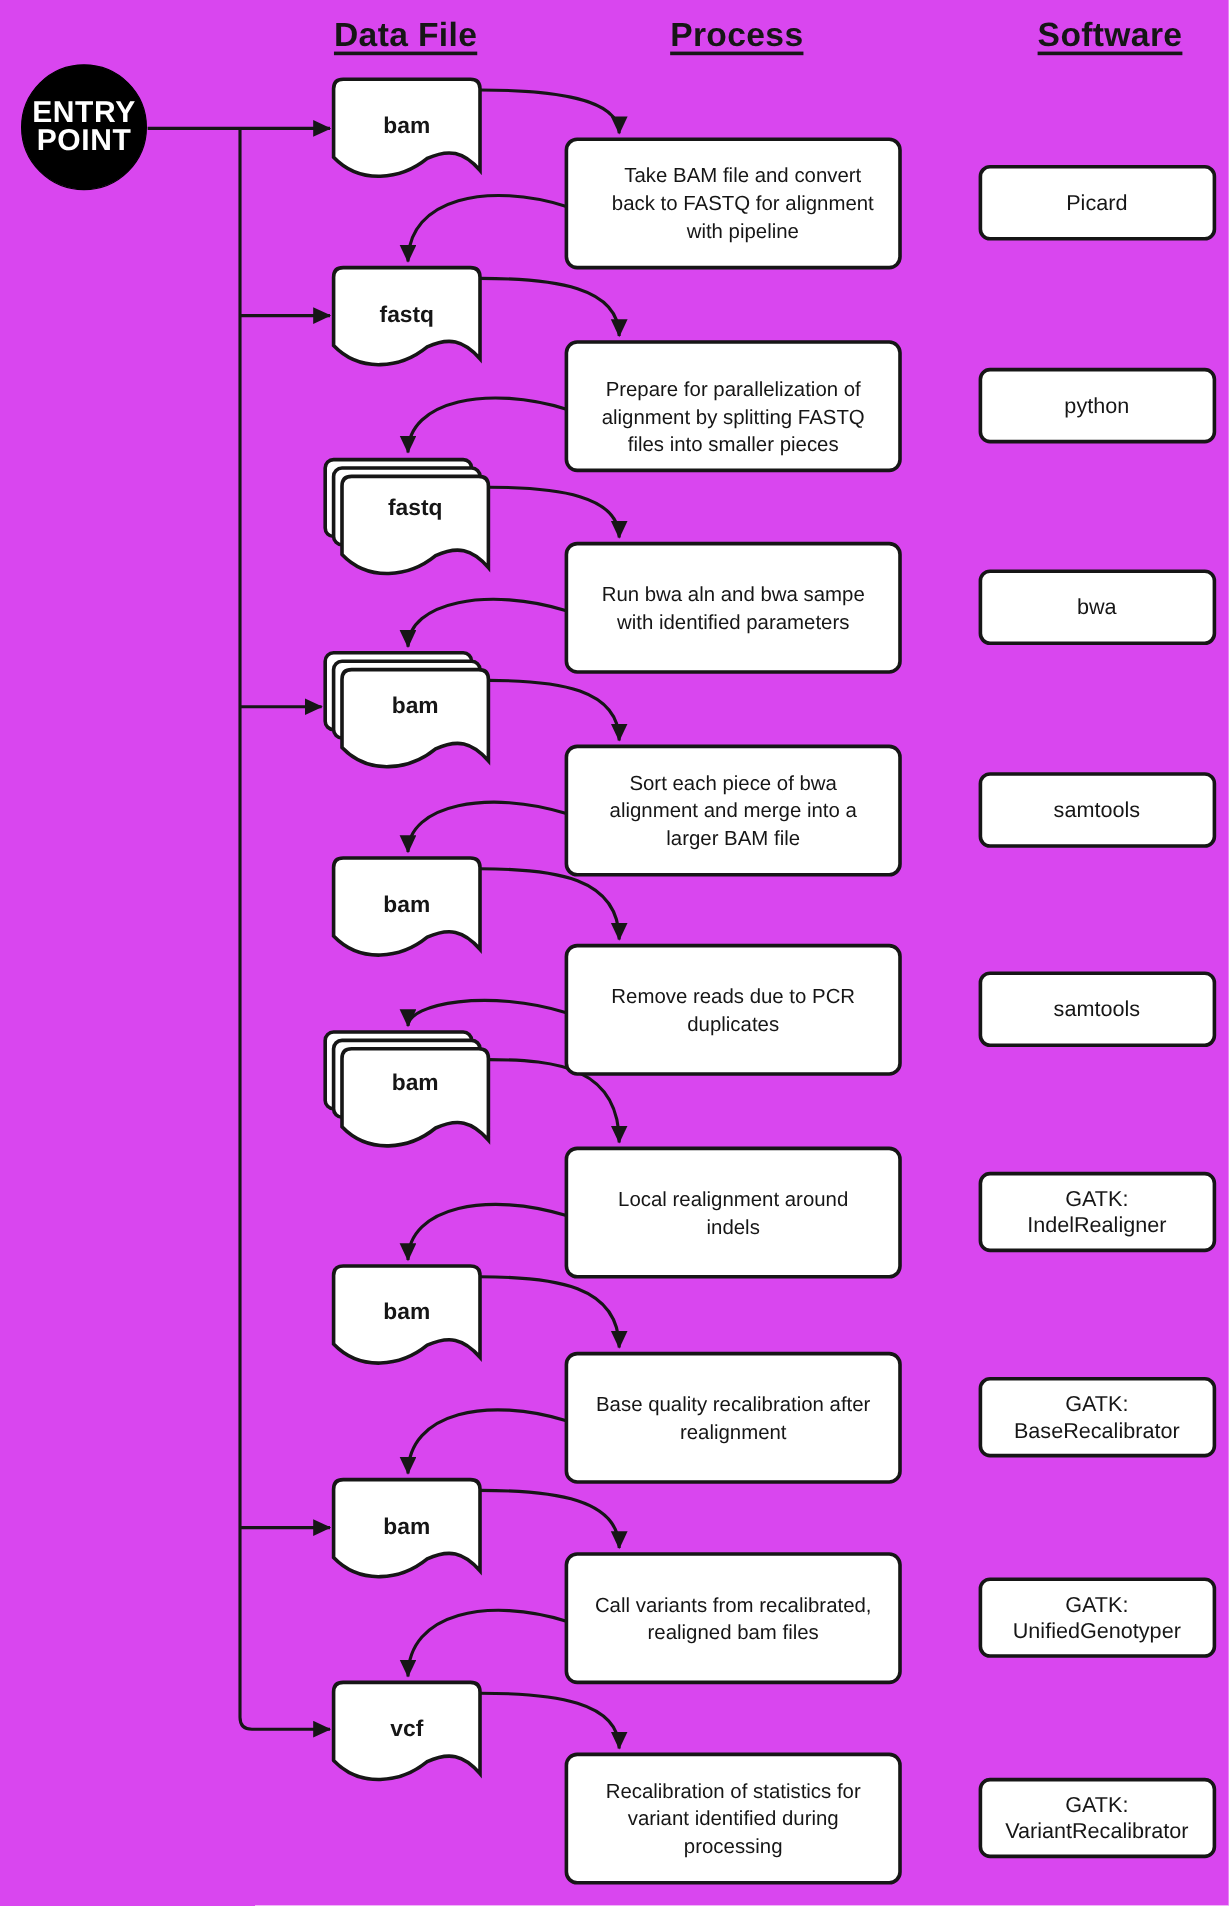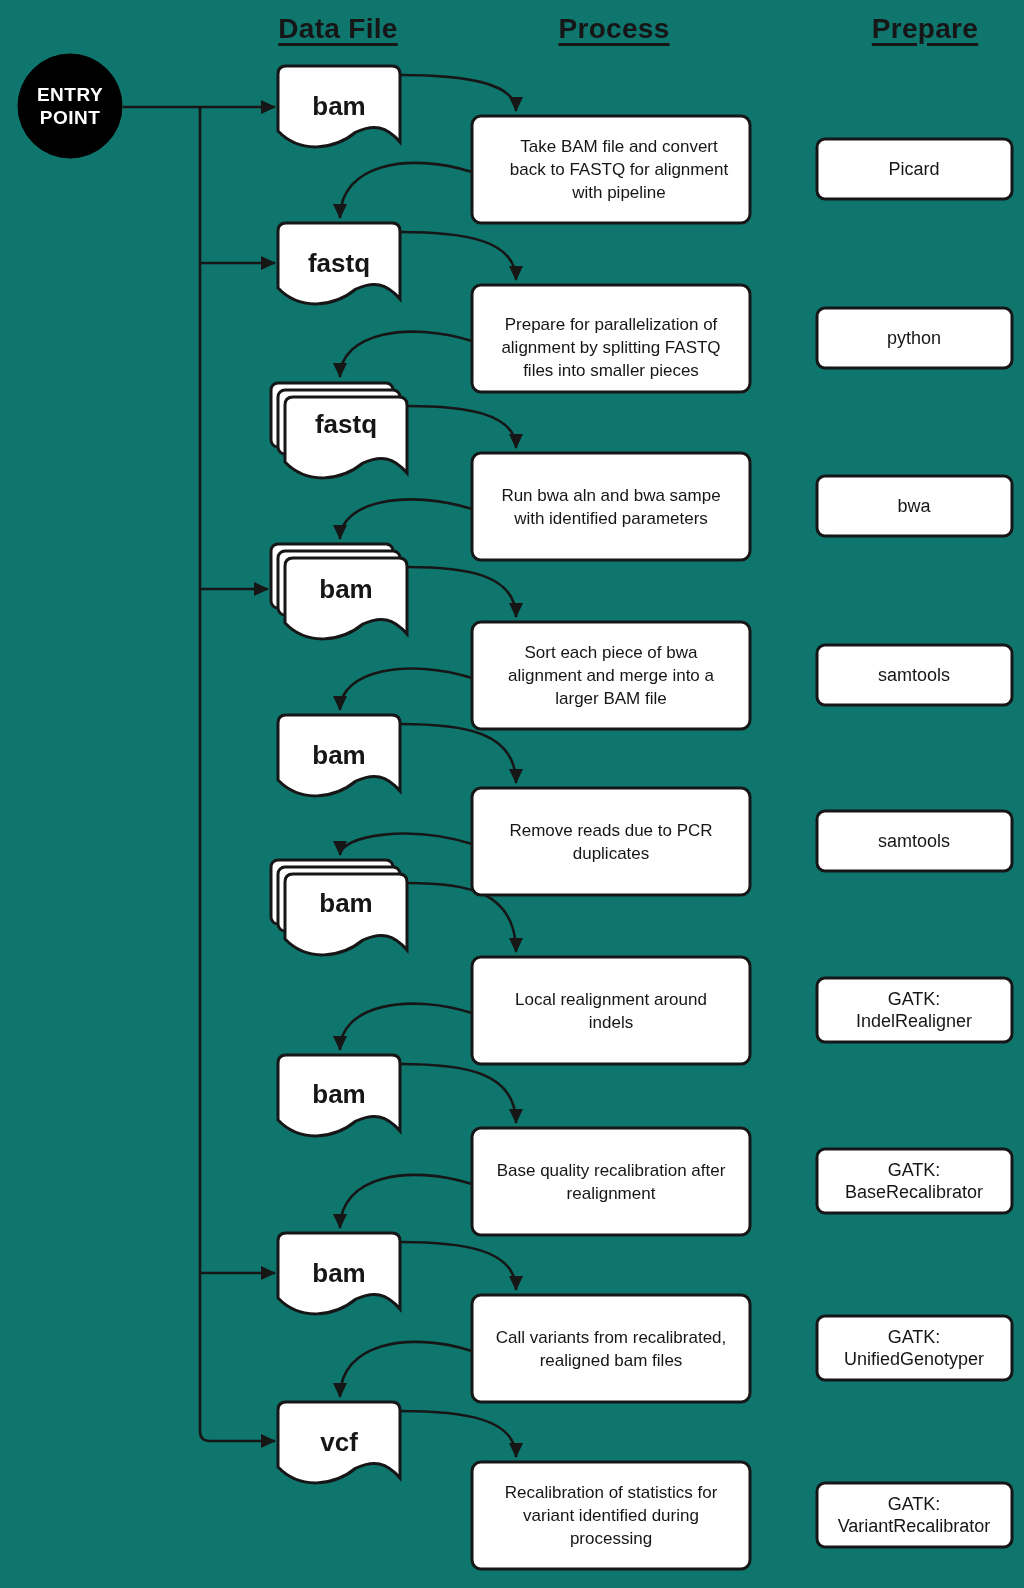--- a/index.html
+++ b/index.html
@@ -1,28 +1,28 @@
 <!DOCTYPE html>
 <html><head>
 <meta charset="utf-8">
 <style>
   html,body{margin:0;padding:0;background:#ffffff;}
-  .stage{position:relative;width:1024px;height:1588px;background:#0f766e;
+  .stage{position:relative;width:1024px;height:1588px;background:#d946ef;
          font-family:"Liberation Sans",sans-serif;color:#161616;overflow:hidden;}
   .stage svg{position:absolute;left:0;top:0;}
   
   .shape{fill:#ffffff;stroke:#161616;stroke-width:3;}
   .conn{fill:none;stroke:#161616;stroke-width:2.6;}
   .entrydot{fill:#000000;stroke:#000000;}
   
   .lbl{position:absolute;transform:translate(-50%,-50%);text-align:center;white-space:pre-line;}
   .hdr{font-weight:bold;font-size:28px;text-decoration:underline;
        text-decoration-thickness:3px;text-underline-offset:5px;letter-spacing:.3px;}
-  .filelbl{font-weight:bold;font-size:26px;}
-  .entrylbl{color:#ffffff;font-weight:bold;font-size:19px;line-height:23px;letter-spacing:.5px;}
+  .filelbl{font-weight:bold;font-size:19px;}
+  .entrylbl{color:#ffffff;font-weight:bold;font-size:25px;line-height:23px;letter-spacing:.5px;}
   .plabel{position:absolute;display:flex;align-items:center;justify-content:center;
           text-align:center;white-space:pre-line;font-size:17px;line-height:23px;}
   .slabel{font-size:18px;line-height:22px;}
 </style>
 </head>
 <body>
 
 <div class="stage">
 
   <svg width="1024" height="1588" viewBox="0 0 1024 1588">
@@ -110,21 +110,21 @@
       <rect class="shape" x="817" y="1149" width="195" height="64" rx="8"></rect>
       <rect class="shape" x="817" y="1316" width="195" height="64" rx="8"></rect>
       <rect class="shape" x="817" y="1483" width="195" height="64" rx="8"></rect>
     </g>
 
     <circle class="entrydot" cx="70" cy="106" r="52"></circle>
   </svg>
 
   <div class="lbl hdr" style="left:338px;top:29px;">Data File</div>
   <div class="lbl hdr" style="left:614px;top:29px;">Process</div>
-  <div class="lbl hdr" style="left:925px;top:29px;">Prepare</div>
+  <div class="lbl hdr" style="left:925px;top:29px;">Software</div>
 
   <div class="lbl entrylbl" style="left:70px;top:106px;">ENTRY
 POINT</div>
 
   <div class="lbl filelbl" style="left:339px;top:106px;">bam</div>
   <div class="lbl filelbl" style="left:339px;top:263px;">fastq</div>
   <div class="lbl filelbl" style="left:346px;top:424px;">fastq</div>
   <div class="lbl filelbl" style="left:346px;top:589px;">bam</div>
   <div class="lbl filelbl" style="left:339px;top:755px;">bam</div>
   <div class="lbl filelbl" style="left:346px;top:903px;">bam</div>

